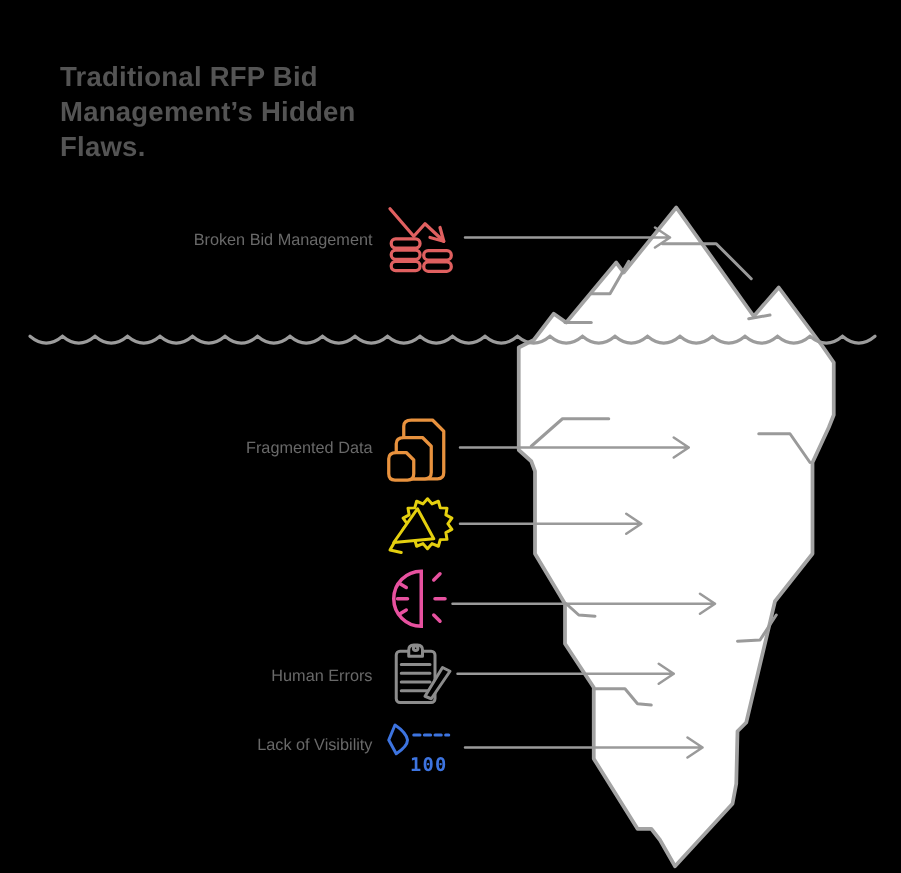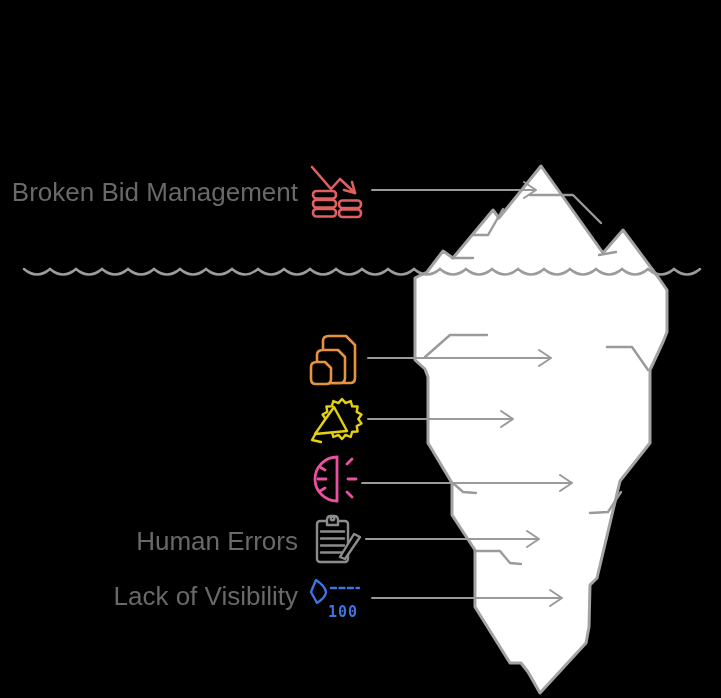--- a/index.html
+++ b/index.html
@@ -8,21 +8,21 @@
     font-family:"Liberation Sans",sans-serif;overflow:hidden;
   }
   .stage svg{position:absolute;left:0;top:0;}
   .title{
     position:absolute;left:48px;top:48px;width:290px;
     font-size:22px;font-weight:bold;line-height:28px;color:#545454;
     letter-spacing:.2px;
   }
   .label{
     position:absolute;right:423px;white-space:nowrap;
-    font-size:26px;color:#696969;line-height:22px;
+    font-size:13px;color:#696969;line-height:22px;
   }
   .metric{
     position:absolute;left:328px;top:603px;
     font-family:"DejaVu Sans Mono",monospace;font-size:15px;font-weight:bold;
     color:#3d74e0;letter-spacing:1px;text-align:right;
   }
 </style>
 </head>
 <body>
 
@@ -95,19 +95,21 @@
       <path d="M340,557 L345,559 L360,537 L354,534 Z" fill="#000000"></path>
     </g>
 
     <g fill="none" stroke-width="2.4" stroke-linecap="round" stroke-linejoin="round" stroke="#3d74e0">
       <path d="M316,580 L311,592 L317,603 Q326,597 326,592 Q325,586 316,580 Z"></path>
       <path d="M331,588 H359" stroke-dasharray="5,3.5"></path>
     </g>
 
   </svg>
 
+  <div class="title">Traditional RFP Bid Management’s Hidden Flaws.</div>
 
   <div class="label" style="top:181px">Broken Bid Management</div>
+  <div class="label" style="top:347px">Fragmented Data</div>
   <div class="label" style="top:585px">Lack of Visibility</div>
   <div class="label" style="top:530px">Human Errors</div>
 
   <div class="metric">100</div>
 </div>
 
 </body></html>

